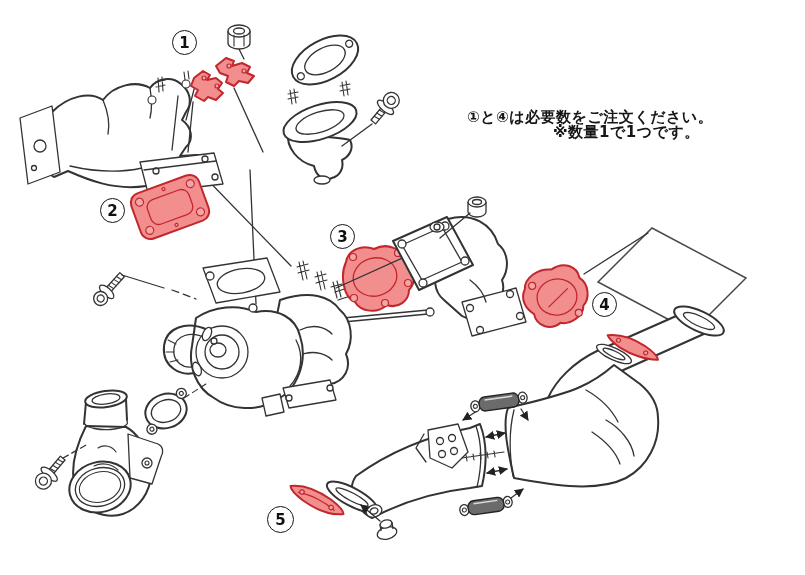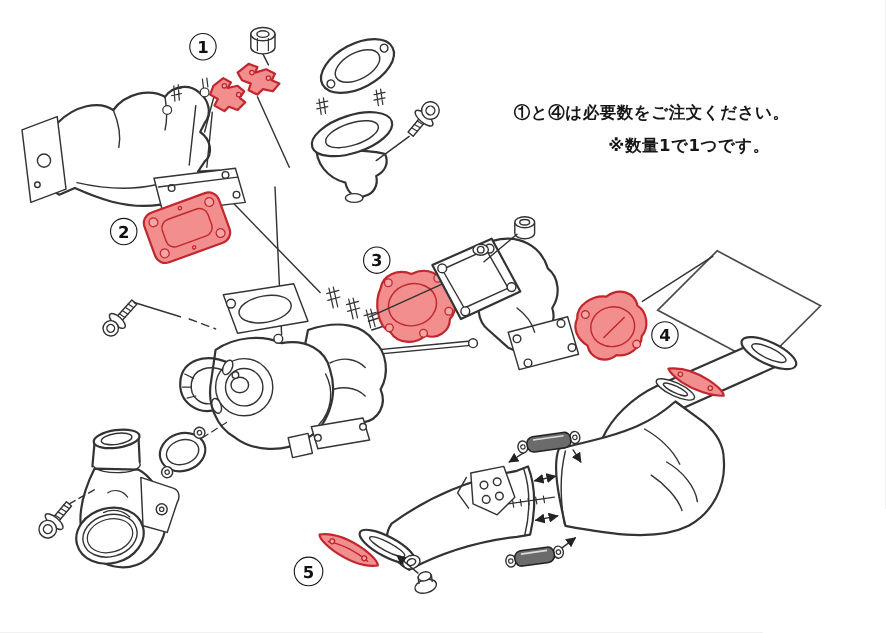--- a/index.html
+++ b/index.html
@@ -324,16 +324,16 @@
   <path class="ln1" d="M122,275 L164,288"></path>
   <path class="ln1" d="M172,290 L196,299" stroke-dasharray="7 5"></path>
 </svg>
 
   <div class="callout" style="left:172px;top:30px;">1</div>
   <div class="callout" style="left:100px;top:198px;">2</div>
   <div class="callout" style="left:330px;top:224px;">3</div>
   <div class="callout" style="left:592px;top:292px;">4</div>
   <div class="callout" style="left:267px;top:506px;width:27px;height:27px;">5</div>
 
-  <div class="note" style="left:467px;top:93px;font-family:Liberation Serif, serif;">①と④は必要数をご注文ください。</div>
+  <div class="note" style="left:467px;top:108px;">①と④は必要数をご注文ください。</div>
   <div class="note" style="left:553px;top:123px;">※数量1で1つです。</div>
 
 </div>
 
 </body></html>

